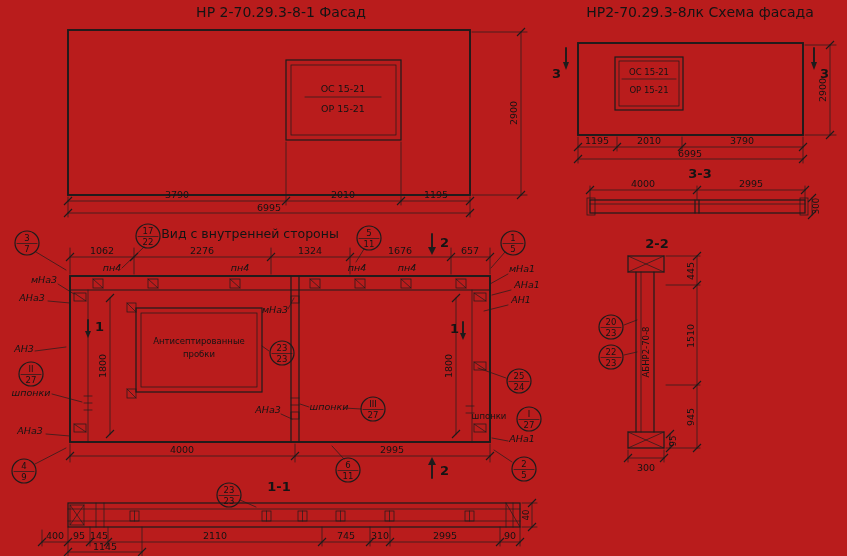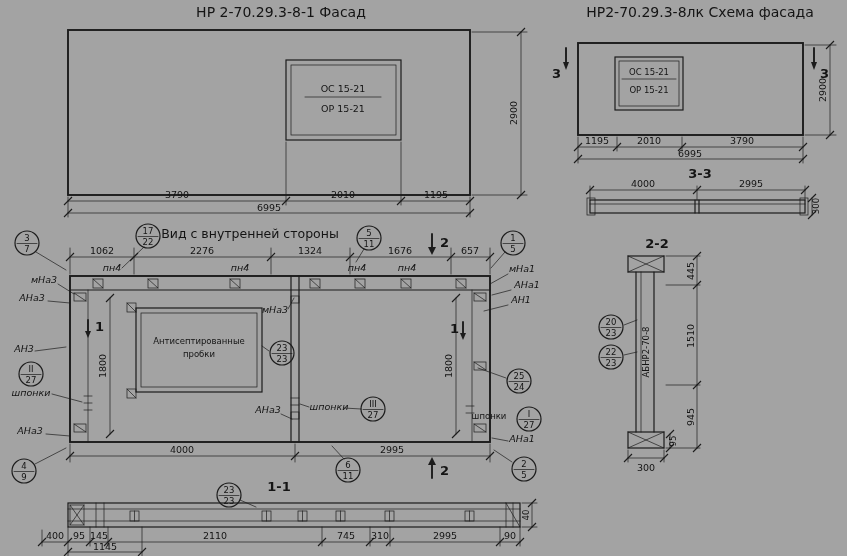--- a/index.html
+++ b/index.html
@@ -1,16 +1,16 @@
 <!DOCTYPE html>
 <html><head>
 <meta charset="utf-8">
 <style>
   html,body{margin:0;padding:0;background:#e9e8e3;}
-  .sheet{position:relative;width:847px;height:556px;background:#a3a3a3;overflow:hidden;}
+  .sheet{position:relative;width:847px;height:556px;background:#b91c1c;overflow:hidden;}
   svg{position:absolute;left:0;top:0;}
   .ln{stroke:#1c1c1c;fill:none;stroke-width:1.2;stroke-linecap:round;}
   .thick{stroke-width:1.9;}
   .thin{stroke-width:0.7;}
   .fillk{fill:#1c1c1c;stroke:none;}
   text{font-family:"DejaVu Sans",sans-serif;fill:#141414;}
   .title{font-size:14px;}
   .title2{font-size:12.5px;}
   .sec{font-size:13px;font-weight:bold;}
   .dim{font-size:9.5px;}

